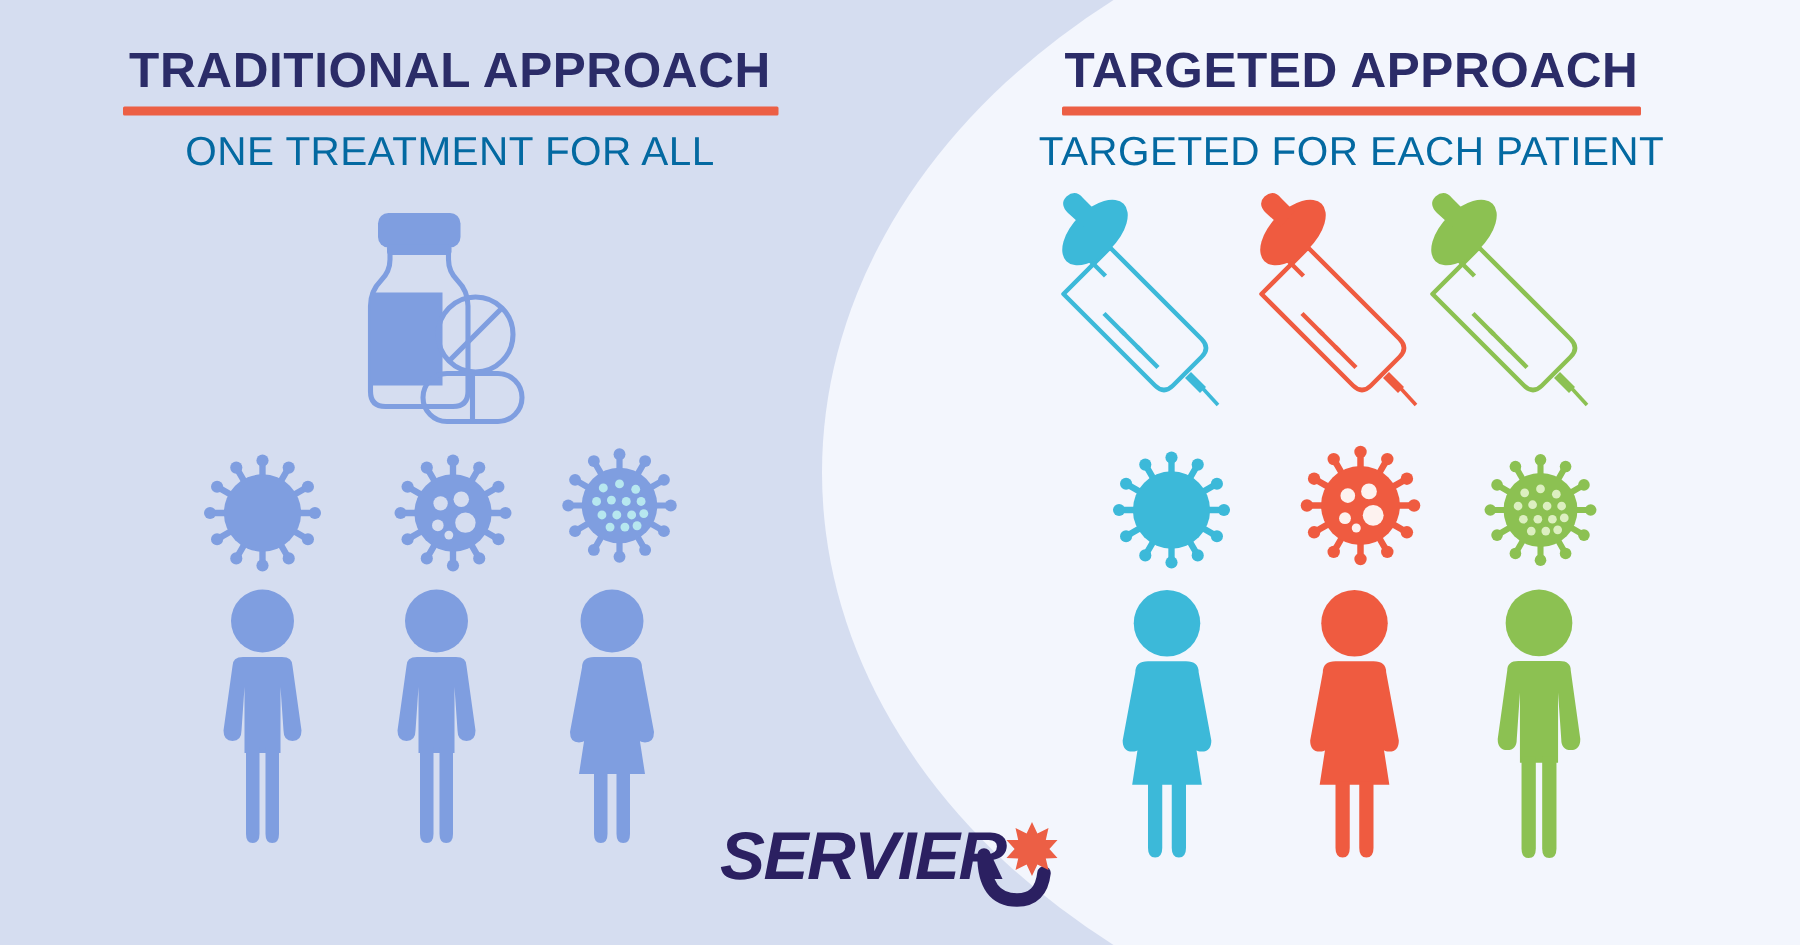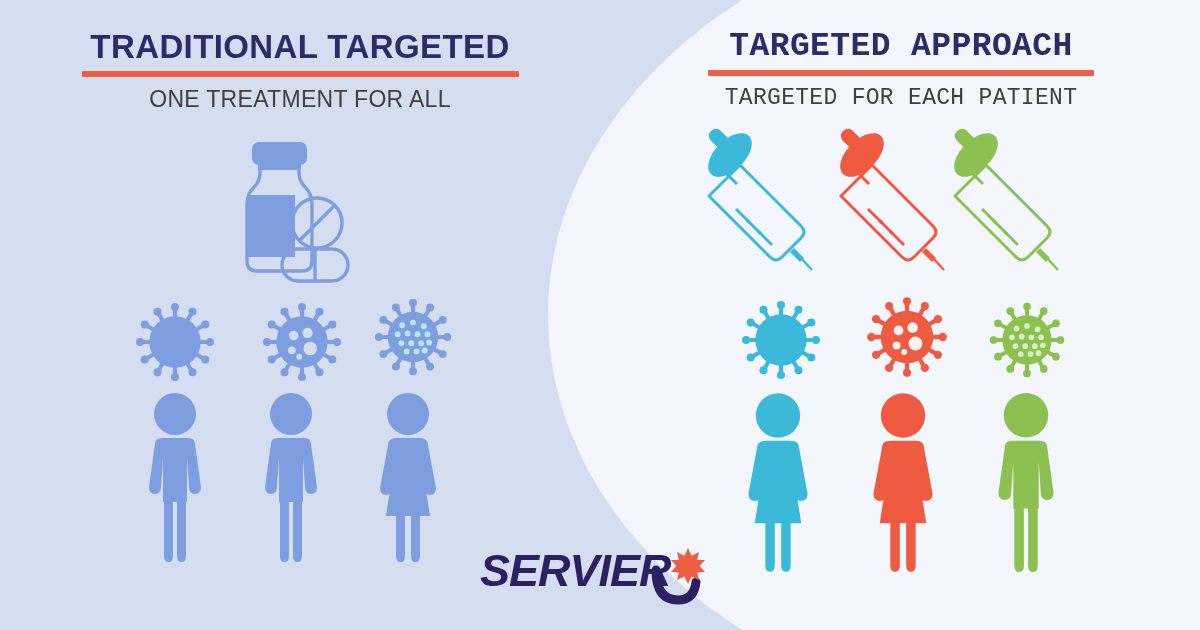--- a/index.html
+++ b/index.html
@@ -31,47 +31,47 @@
     letter-spacing:0.4px;
     font-weight:bold;
     color:#2b2c68;
     white-space:nowrap;
   }
   .rule{
     height:6px;background:#ec5f45;margin:5px auto 0 auto;border-radius:1px;
   }
   .col-head h2{
     margin:9px 0 0 0;
-    font-size:23px;
+    font-size:27px;
     font-weight:normal;
     letter-spacing:0.3px;
-    color:#404040;
+    color:#0369a1;
     white-space:nowrap;
   }
 
   #head-left{left:60px;top:28px;width:480px;}
   #head-left .rule{width:437px;}
-  #head-right{left:662px;top:28px;width:478px;font-family:Liberation Mono, monospace;}
+  #head-right{left:662px;top:28px;width:478px;}
   #head-right .rule{width:386px;}
 
   
   .icon-abs{position:absolute;}
   svg{display:block;overflow:visible;}
 </style>
 </head>
 <body>
 
 <div id="stage">
 
   <div id="bg-left"></div>
   <div id="bg-right-circle"></div>
   <div id="bg-right-fill"></div>
 
   <div class="col-head" id="head-left">
-    <h1>TRADITIONAL TARGETED</h1>
+    <h1>TRADITIONAL APPROACH</h1>
     <div class="rule"></div>
     <h2>ONE TREATMENT FOR ALL</h2>
   </div>
 
   <div class="col-head" id="head-right">
     <h1>TARGETED APPROACH</h1>
     <div class="rule"></div>
     <h2>TARGETED FOR EACH PATIENT</h2>
   </div>
 

